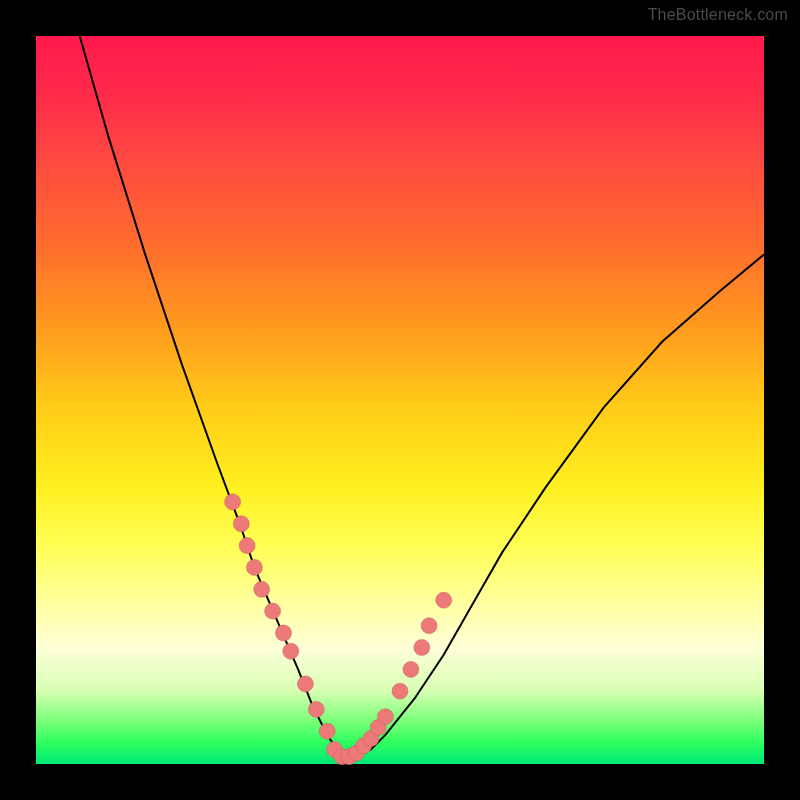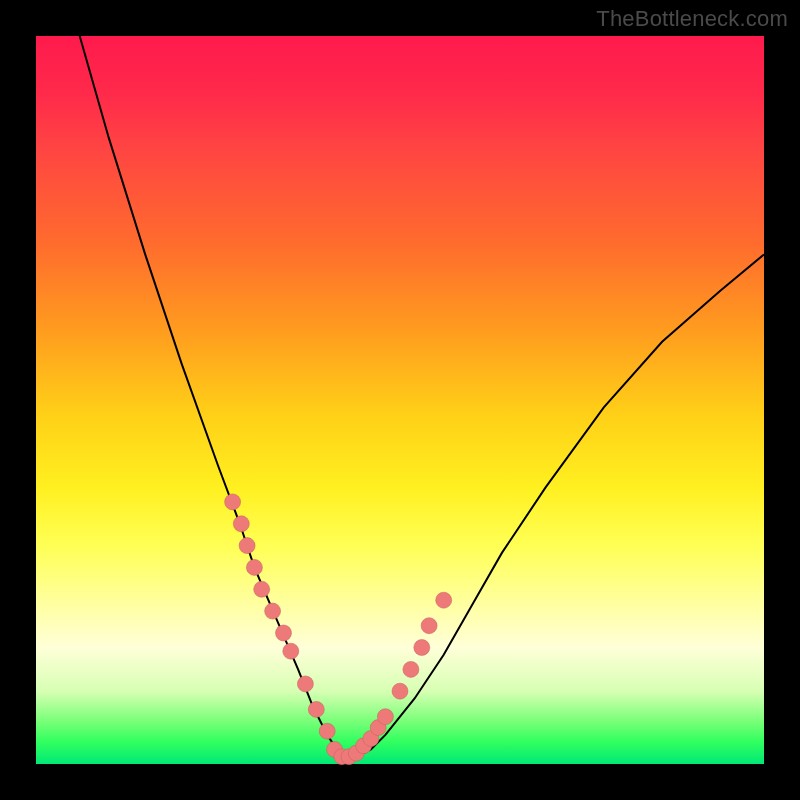--- a/index.html
+++ b/index.html
@@ -59,21 +59,21 @@
   .dot {
     fill: #ed7a79;
     stroke: #c75f5f;
     stroke-width: 0.5;
   }
   .watermark {
     position: absolute;
     top: 6px;
     right: 12px;
     color: #4a4a4a;
-    font-size: 22px;
+    font-size: 16px;
     font-weight: 400;
     letter-spacing: 0.2px;
     user-select: none;
   }
 </style>
 </head>
 <body>
 
 <div class="frame">
   <div class="plot-area"></div>

